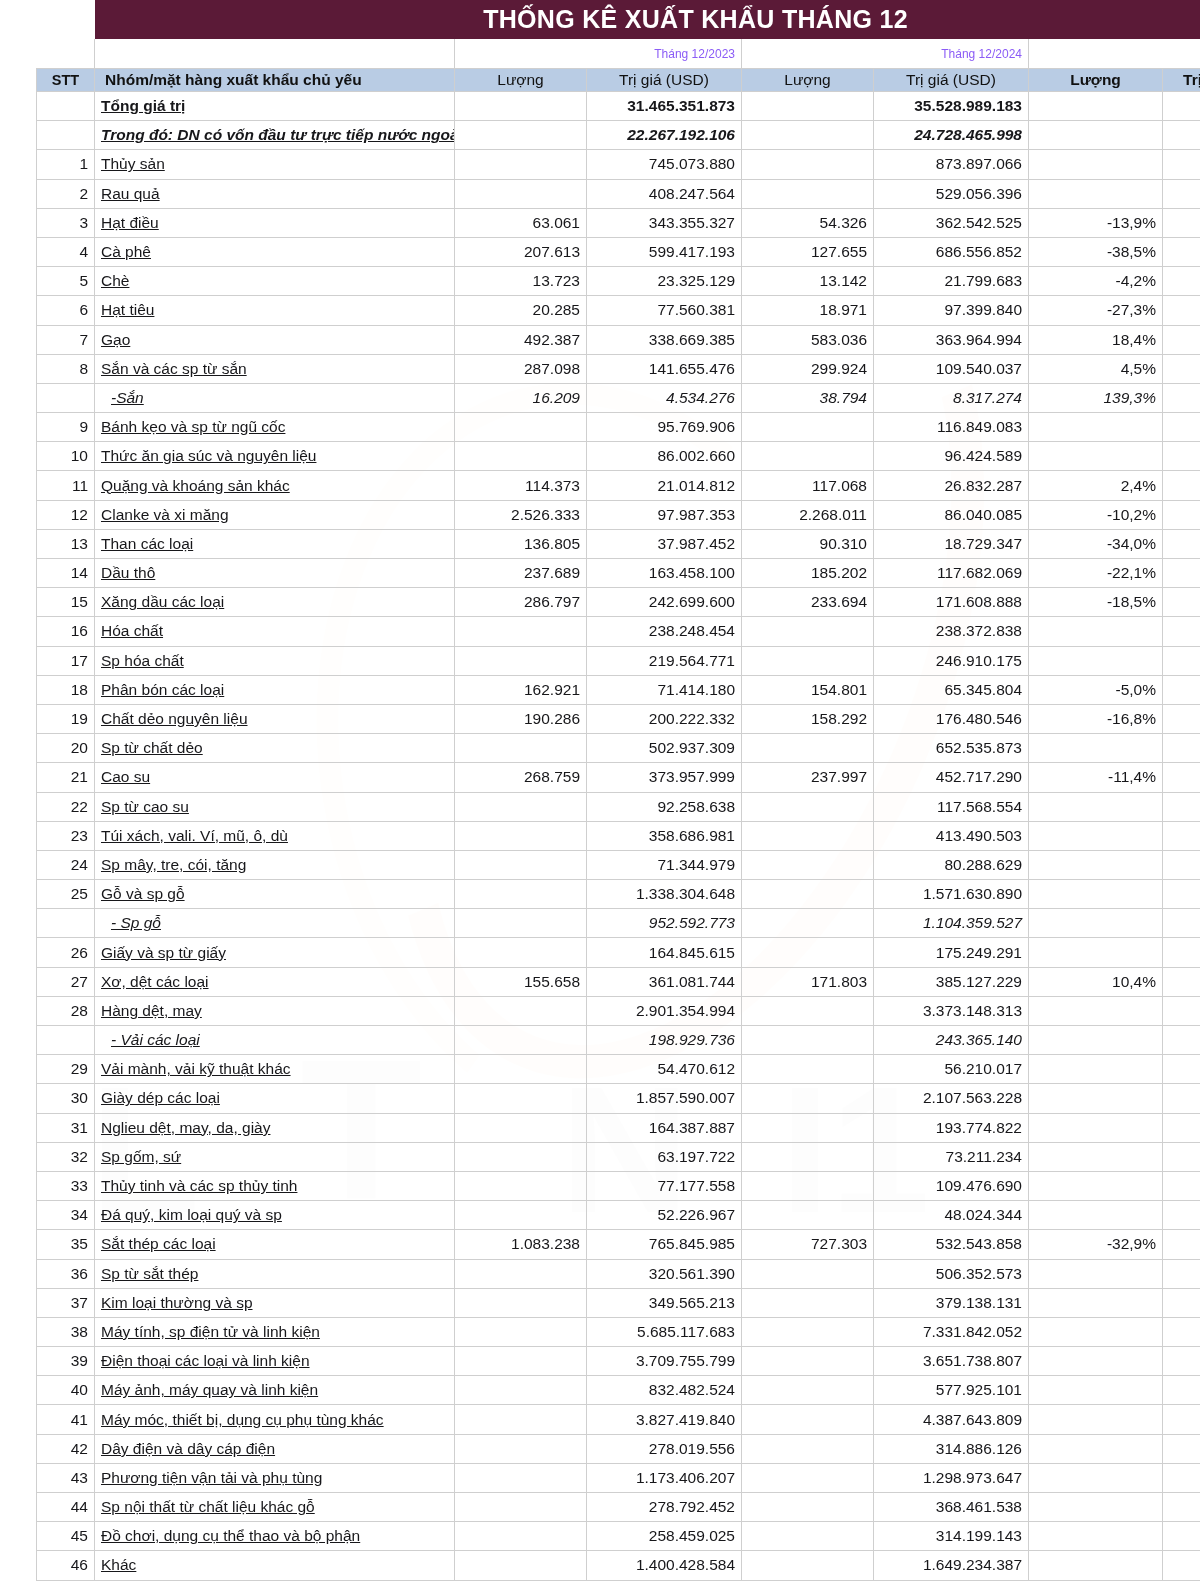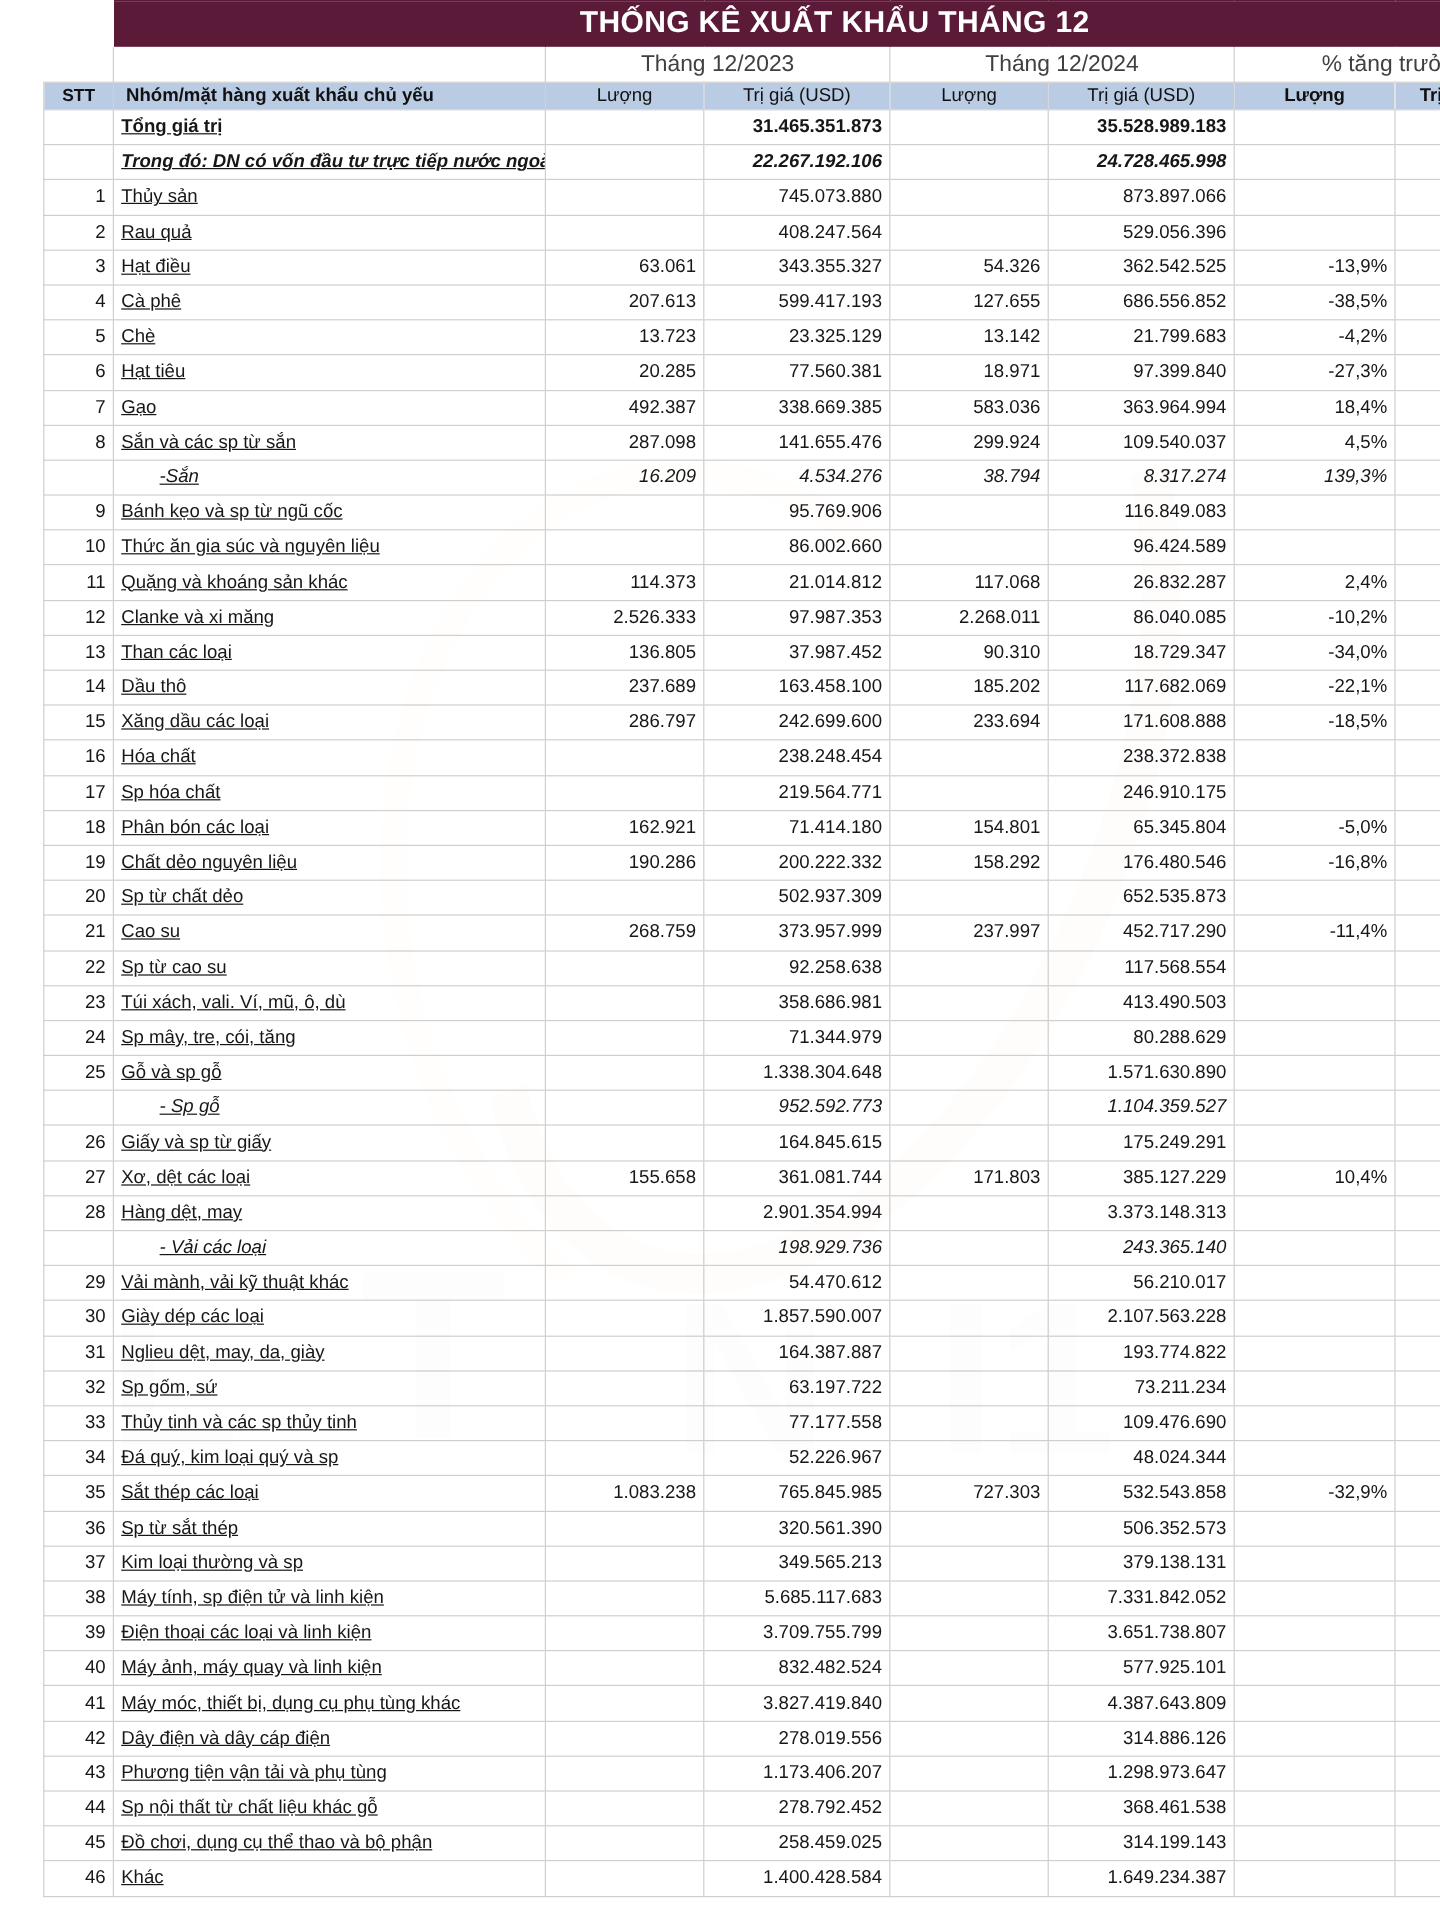--- a/index.html
+++ b/index.html
@@ -70,24 +70,24 @@
     border: 1px solid #5b1a37;
     font-family: "Liberation Sans", sans-serif;
   }
   tr.title-row td.corner-blank {
     background: #ffffff;
     border: 1px solid #ffffff;
   }
   
   tr.group-row td {
     height: 30px;
-    text-align: center;
-    font-size: 19px;
+    text-align: right;
+    font-size: 12px;
     background: rgba(255,255,255,0.85);
-    color: #404040;
+    color: #8b5cf6;
   }
   tr.group-row td.blank-cell { border-left: none; border-top: none; }
   
   tr.sub-row td {
     height: 23px;
     background: #b9cce4;
     text-align: center;
     font-size: 15.5px;
     color: #111;
   }
@@ -97,21 +97,21 @@
   
   tr.data-row td { height: 29.2px; }
   td.c-stt   { text-align: right;  width: 58px;  padding-right: 8px; }
   td.c-name  { text-align: left;   width: 360px; padding-left: 10px; text-decoration: underline; }
   td.c-num   { text-align: right;  padding-right: 8px; }
   td.w-qty   { width: 132px; }
   td.w-val   { width: 155px; }
   td.w-pct   { width: 134px; }
   tr.total-row td { font-weight: bold; }
   tr.fdi-row td { font-weight: bold; font-style: italic; }
-  tr.sub-item td.c-name { font-style: italic; padding-left: 38px; }
+  tr.sub-item td.c-name { font-style: italic; padding-left: 16px; }
   tr.sub-item td.c-num  { font-style: italic; }
   td.neg { background: #f4c7c3; }
   td.empty { }
 </style>
 </head>
 <body>
 
 <div class="watermark">
   <div class="wm-letter" style="left:90px; top:1060px; font-size:180px;">L</div>
   <div class="wm-letter" style="left:300px; top:1030px; font-size:200px;">T</div>

